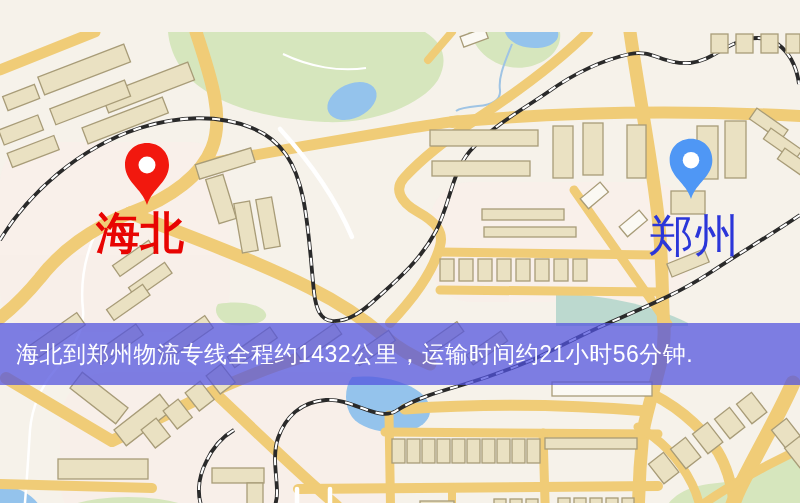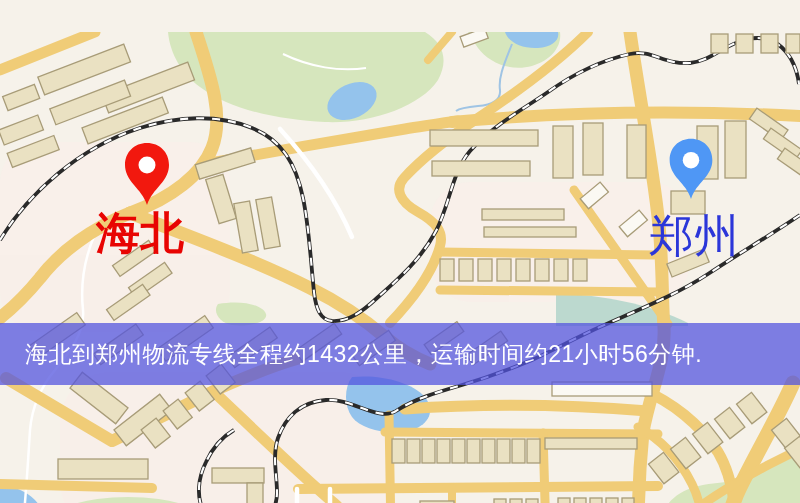--- a/index.html
+++ b/index.html
@@ -12,21 +12,21 @@
   .map-svg{position:absolute;left:0;top:0;width:800px;height:503px;display:block;}
 
   
   .rail-dark{fill:none;stroke-width:3.8px;}
   .rail-dash{fill:none;stroke:#ffffff;stroke-width:2.1px;stroke-dasharray:8 8;}
 
   
   .banner{
     position:absolute;left:0;top:291px;width:800px;height:62px;
     display:flex;align-items:center;box-sizing:border-box;
-    padding-left:25px;
+    padding-left:16px;
   }
   .banner span{
     color:#ffffff;font-size:23px;letter-spacing:0.5px;white-space:nowrap;
     font-family:"Liberation Sans","DejaVu Sans",sans-serif;
   }
 
   .marker-label{
     font-family:"Liberation Sans","DejaVu Sans",sans-serif;
   }
 </style>

